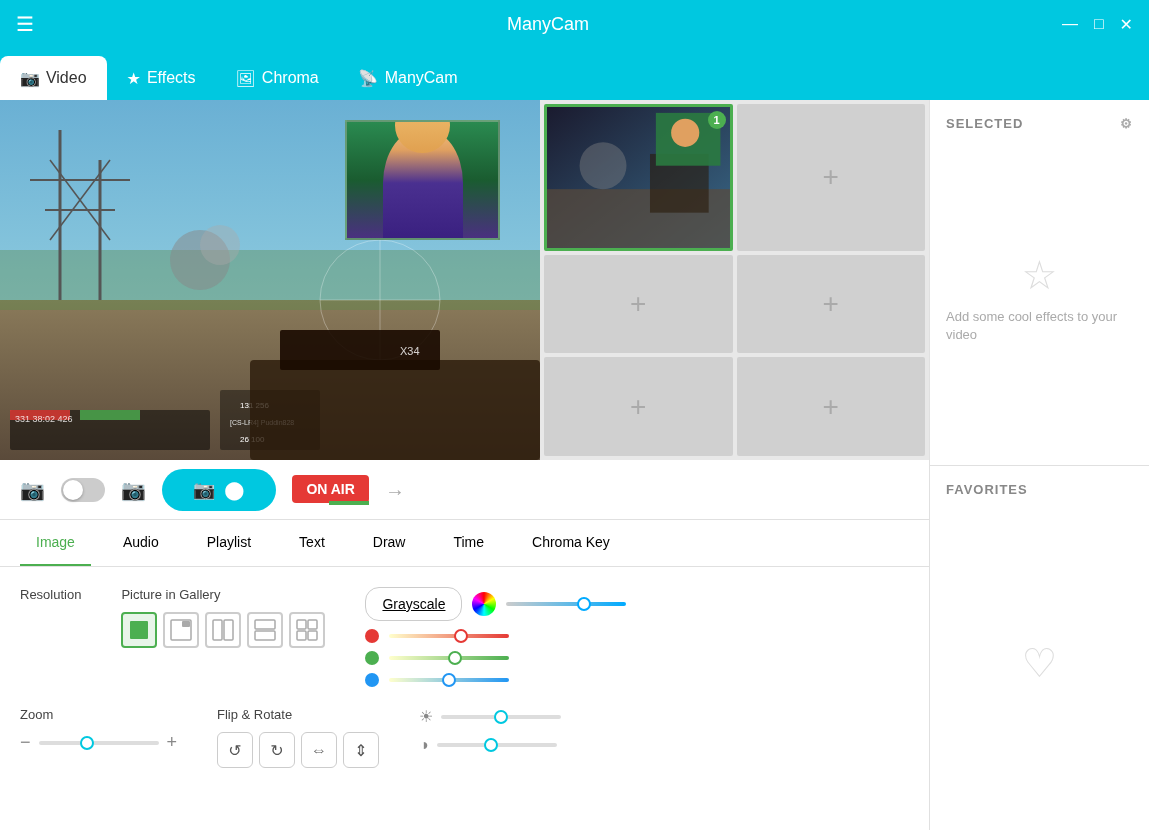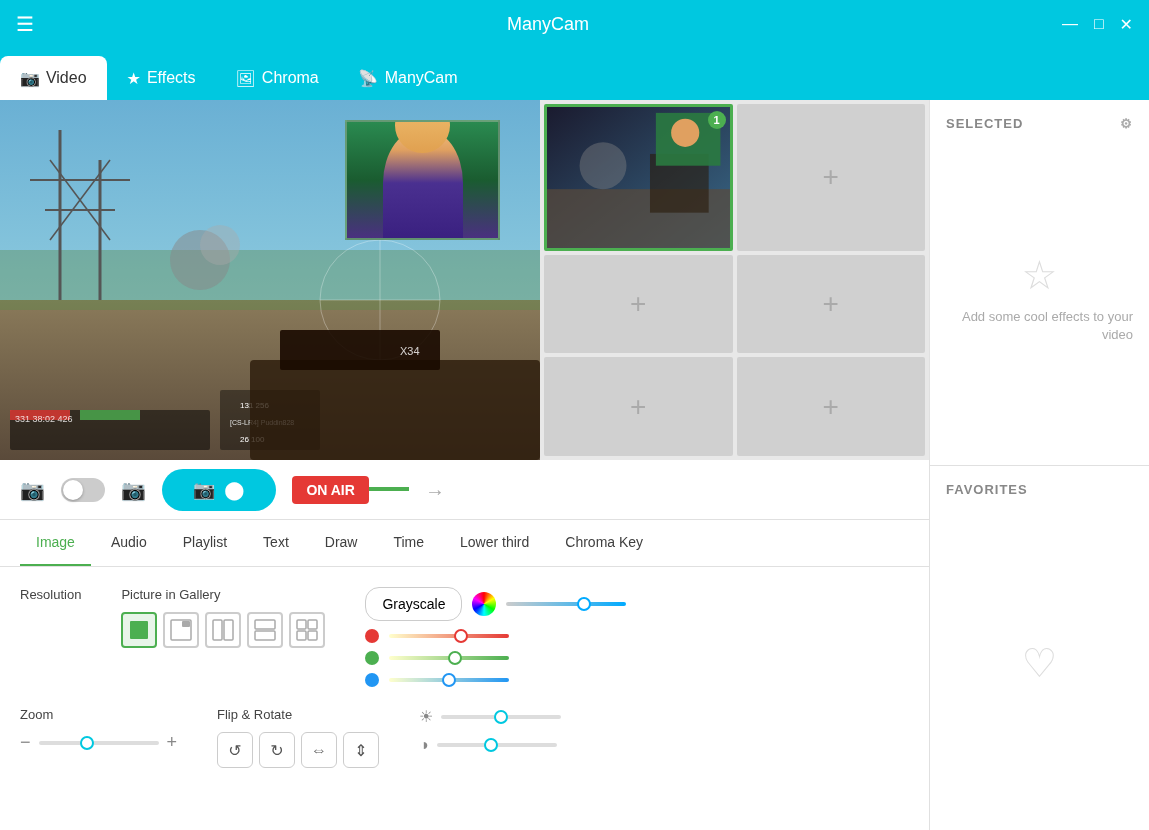--- a/index.html
+++ b/index.html
@@ -225,27 +225,27 @@
       background: #4caf50;
       margin-top: -2px;
     }
     .arrow-btn { color: #aaa; font-size: 20px; cursor: pointer; }
 
     
     .sub-tabs {
       display: flex;
       padding: 0 20px;
       border-bottom: 1px solid #e0e0e0;
-      gap: 4px;
+      gap: 16px;
     }
     .sub-tab {
       padding: 14px 16px;
       cursor: pointer;
       font-size: 14px;
-      color: #404040;
+      color: #000000;
       border-bottom: 2px solid transparent;
       white-space: nowrap;
     }
     .sub-tab.active {
       color: #4caf50;
       border-bottom: 2px solid #4caf50;
     }
 
     
     .settings-area {
@@ -303,20 +303,21 @@
     
     .color-section { display: flex; flex-direction: column; gap: 8px; }
     .color-row { display: flex; align-items: center; gap: 10px; }
     .grayscale-btn {
       border: 1px solid #ccc;
       background: white;
       padding: 8px 16px;
       border-radius: 14px;
       cursor: pointer;
       font-size: 14px;
+      text-decoration: underline;
     }
     .color-palette {
       width: 24px; height: 24px;
       border-radius: 50%;
       background: conic-gradient(red, yellow, lime, cyan, blue, magenta, red);
       flex-shrink: 0;
     }
     .color-slider-track {
       width: 120px;
       height: 4px;
@@ -414,21 +415,21 @@
       display: flex;
       flex-direction: column;
       align-items: center;
       justify-content: center;
       flex: 1;
       gap: 10px;
       color: #bbb;
     }
     .star-icon { font-size: 40px; color: #ddd; }
     .heart-icon { font-size: 40px; color: #ddd; }
-    .panel-empty-text { font-size: 13px; color: #aaa; text-align: right; line-height: 1.4; }
+    .panel-empty-text { font-size: 13px; color: #aaa; text-align: left; line-height: 1.4; }
 
     .panel-divider { height: 1px; background: #e0e0e0; width: 100%; }
 
     
     .follow-us-bar {
       padding: 12px 16px;
       display: flex;
       align-items: center;
       gap: 10px;
       justify-content: flex-end;
@@ -594,35 +595,34 @@
     <div class="controls-bar">
       <span class="cam-icon">📷</span>
       <div class="toggle-switch">
         <div class="toggle-knob"></div>
       </div>
       <span class="photo-icon">📷</span>
       <button class="record-btn">
         <span class="record-dot">📷</span>
         <span style="font-size:18px;">⬤</span>
       </button>
-      <div style="display:flex;flex-direction:row;align-items:center;">
+      <div style="display:flex;flex-direction:column;align-items:flex-end;">
         <span class="on-air-badge">ON AIR</span>
         <div class="on-air-indicator"></div>
       </div>
       <span class="arrow-btn">→</span>
     </div>
 
     <div class="sub-tabs">
       <div class="sub-tab active">Image</div>
       <div class="sub-tab">Audio</div>
       <div class="sub-tab">Playlist</div>
       <div class="sub-tab">Text</div>
       <div class="sub-tab">Draw</div>
       <div class="sub-tab">Time</div>
-      <div class="sub-tab">Lower third</div>
       <div class="sub-tab">Chroma Key</div>
     </div>
 
     <div class="settings-area">
 
       <div class="settings-row">
 
         <div class="settings-group">
           <span class="settings-label">Resolution</span>
         </div>

